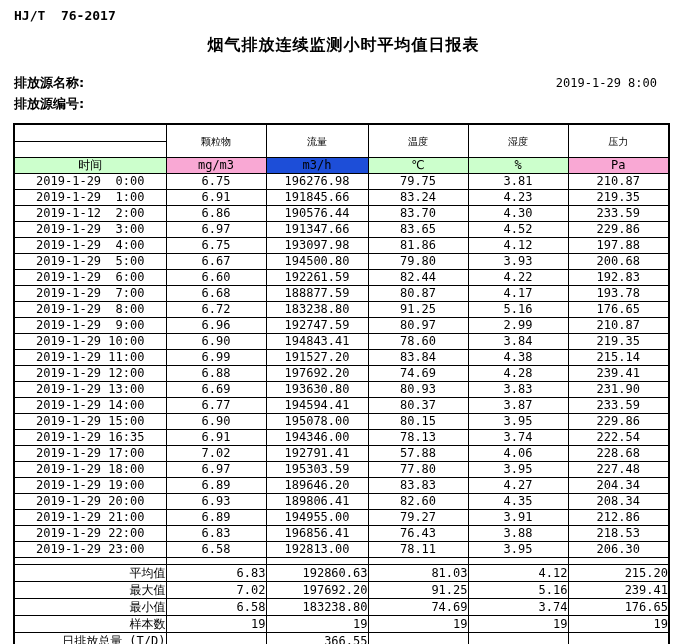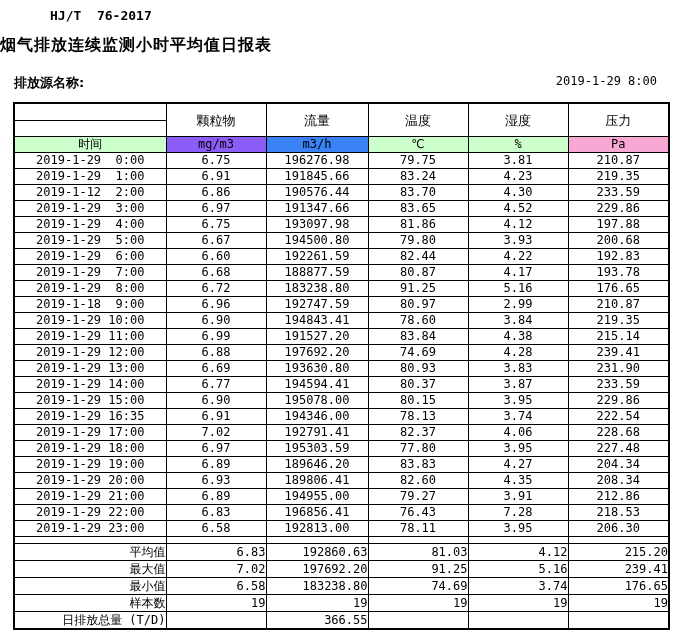--- a/index.html
+++ b/index.html
@@ -4,48 +4,48 @@
 <style>
   html, body { margin: 0; padding: 0; }
   body {
     width: 687px; height: 644px;
     background: #ffffff; color: #000000;
     font-family: "DejaVu Sans Mono", "DejaVu Sans", monospace;
     overflow: hidden;
   }
   .doc-code {
     font-weight: bold; font-size: 13px;
-    padding: 8px 16px 0 14px; white-space: pre; margin-left: 36px;
+    padding: 8px 16px 0 14px; white-space: pre;
   }
   .title {
-    font-size: 16px; font-weight: bold;
+    text-align: center; font-size: 16px; font-weight: bold;
     margin: 12px 0 0 0; letter-spacing: 1px;
     font-family: "DejaVu Sans", sans-serif;
   }
   .meta { margin: 18px 30px 0 14px; font-size: 13px; }
-  .meta-line1 { display: flex; justify-content: space-between; align-items: flex-start; }
+  .meta-line1 { display: flex; justify-content: space-between; align-items: center; }
   .meta-label { font-weight: bold; font-family: "DejaVu Sans", sans-serif; }
   .report-time { font-weight: normal; font-size: 12px; white-space: pre; }
   .meta-line2 { margin-top: 3px; }
 
   table.report-table {
     border-collapse: collapse; table-layout: fixed;
     margin: 10px 0 0 13px;
     border: 2px solid #000;
   }
   .report-table th, .report-table td {
     border: 1px solid #000;
     padding: 0; margin: 0;
     text-align: center; vertical-align: middle;
     font-size: 12px; font-weight: normal;
     height: 15px; line-height: 15px;
     white-space: pre; overflow: hidden;
     font-family: "DejaVu Sans Mono", "DejaVu Sans", monospace;
   }
-  .report-table .name-row th { height: 17px; line-height: 17px; font-size: 13px; }
+  .report-table .name-row th { height: 17px; line-height: 17px; font-size: 10px; }
   .report-table .name-row .blank-a { height: 16px; }
   .report-table .name-row2 .blank-b { height: 15px; }
   .report-table .unit-row th { height: 15px; line-height: 15px; margin-top: 44px; }
   .report-table .spacer-row td { height: 6px; line-height: 6px; }
   .report-table .summary-row td { height: 16px; line-height: 16px; text-align: right; }
   .col-time  { width: 152px; }
   .col-pm    { width: 100px; }
   .col-flow  { width: 102px; }
   .col-temp  { width: 100px; }
   .col-hum   { width: 100px; }
@@ -55,20 +55,23 @@
 <body>
 
 <div class="doc-code">HJ/T  76-2017</div>
 
 <div class="title">烟气排放连续监测小时平均值日报表</div>
 
 <div class="meta">
   <div class="meta-line1">
     <span class="meta-label">排放源名称:</span>
     <span class="report-time">2019-1-29 8:00</span>
+  </div>
+  <div class="meta-line2">
+    <span class="meta-label">排放源编号:</span>
   </div>
 </div>
 
 <table class="report-table">
   <colgroup>
     <col class="col-time">
       <col class="col-pm">
       <col class="col-flow">
     <col class="col-temp">
       <col class="col-hum">
@@ -81,22 +84,22 @@
       <th rowspan="2">流量</th>
       <th rowspan="2">温度</th>
       <th rowspan="2">湿度</th>
       <th rowspan="2">压力</th>
     </tr>
     <tr class="name-row2">
       <td class="blank-b"></td>
     </tr>
     <tr class="unit-row">
       <th style="background: rgb(204, 255, 204);">时间</th>
-      <th style="background: #8b5cf6;">mg/m3</th>
-      <th style="background: #3b82f6;">m3/h</th>
+      <th style="background: #f9a8d4;">mg/m3</th>
+      <th style="background: #1d4ed8;">m3/h</th>
       <th style="background: rgb(204, 255, 204);">℃</th>
       <th style="background: rgb(204, 255, 204);">%</th>
       <th style="background: #f9a8d4;">Pa</th>
     </tr>
   </thead>
   <tbody id="hour-rows">
       <tr>
         <td>2019-1-29  0:00</td>
         <td>6.75</td>
         <td>196276.98</td>
@@ -162,21 +165,21 @@
       </tr>
       <tr>
         <td>2019-1-29  8:00</td>
         <td>6.72</td>
         <td>183238.80</td>
         <td>91.25</td>
         <td>5.16</td>
         <td>176.65</td>
       </tr>
       <tr>
-        <td>2019-1-18  9:00</td>
+        <td>2019-1-29  9:00</td>
         <td>6.96</td>
         <td>192747.59</td>
         <td>80.97</td>
         <td>2.99</td>
         <td>210.87</td>
       </tr>
       <tr>
         <td>2019-1-29 10:00</td>
         <td>6.90</td>
         <td>194843.41</td>
@@ -229,21 +232,21 @@
         <td>6.91</td>
         <td>194346.00</td>
         <td>78.13</td>
         <td>3.74</td>
         <td>222.54</td>
       </tr>
       <tr>
         <td>2019-1-29 17:00</td>
         <td>7.02</td>
         <td>192791.41</td>
-        <td>82.37</td>
+        <td>57.88</td>
         <td>4.06</td>
         <td>228.68</td>
       </tr>
       <tr>
         <td>2019-1-29 18:00</td>
         <td>6.97</td>
         <td>195303.59</td>
         <td>77.80</td>
         <td>3.95</td>
         <td>227.48</td>
@@ -270,21 +273,21 @@
         <td>194955.00</td>
         <td>79.27</td>
         <td>3.91</td>
         <td>212.86</td>
       </tr>
       <tr>
         <td>2019-1-29 22:00</td>
         <td>6.83</td>
         <td>196856.41</td>
         <td>76.43</td>
-        <td>7.28</td>
+        <td>3.88</td>
         <td>218.53</td>
       </tr>
       <tr>
         <td>2019-1-29 23:00</td>
         <td>6.58</td>
         <td>192813.00</td>
         <td>78.11</td>
         <td>3.95</td>
         <td>206.30</td>
       </tr>

